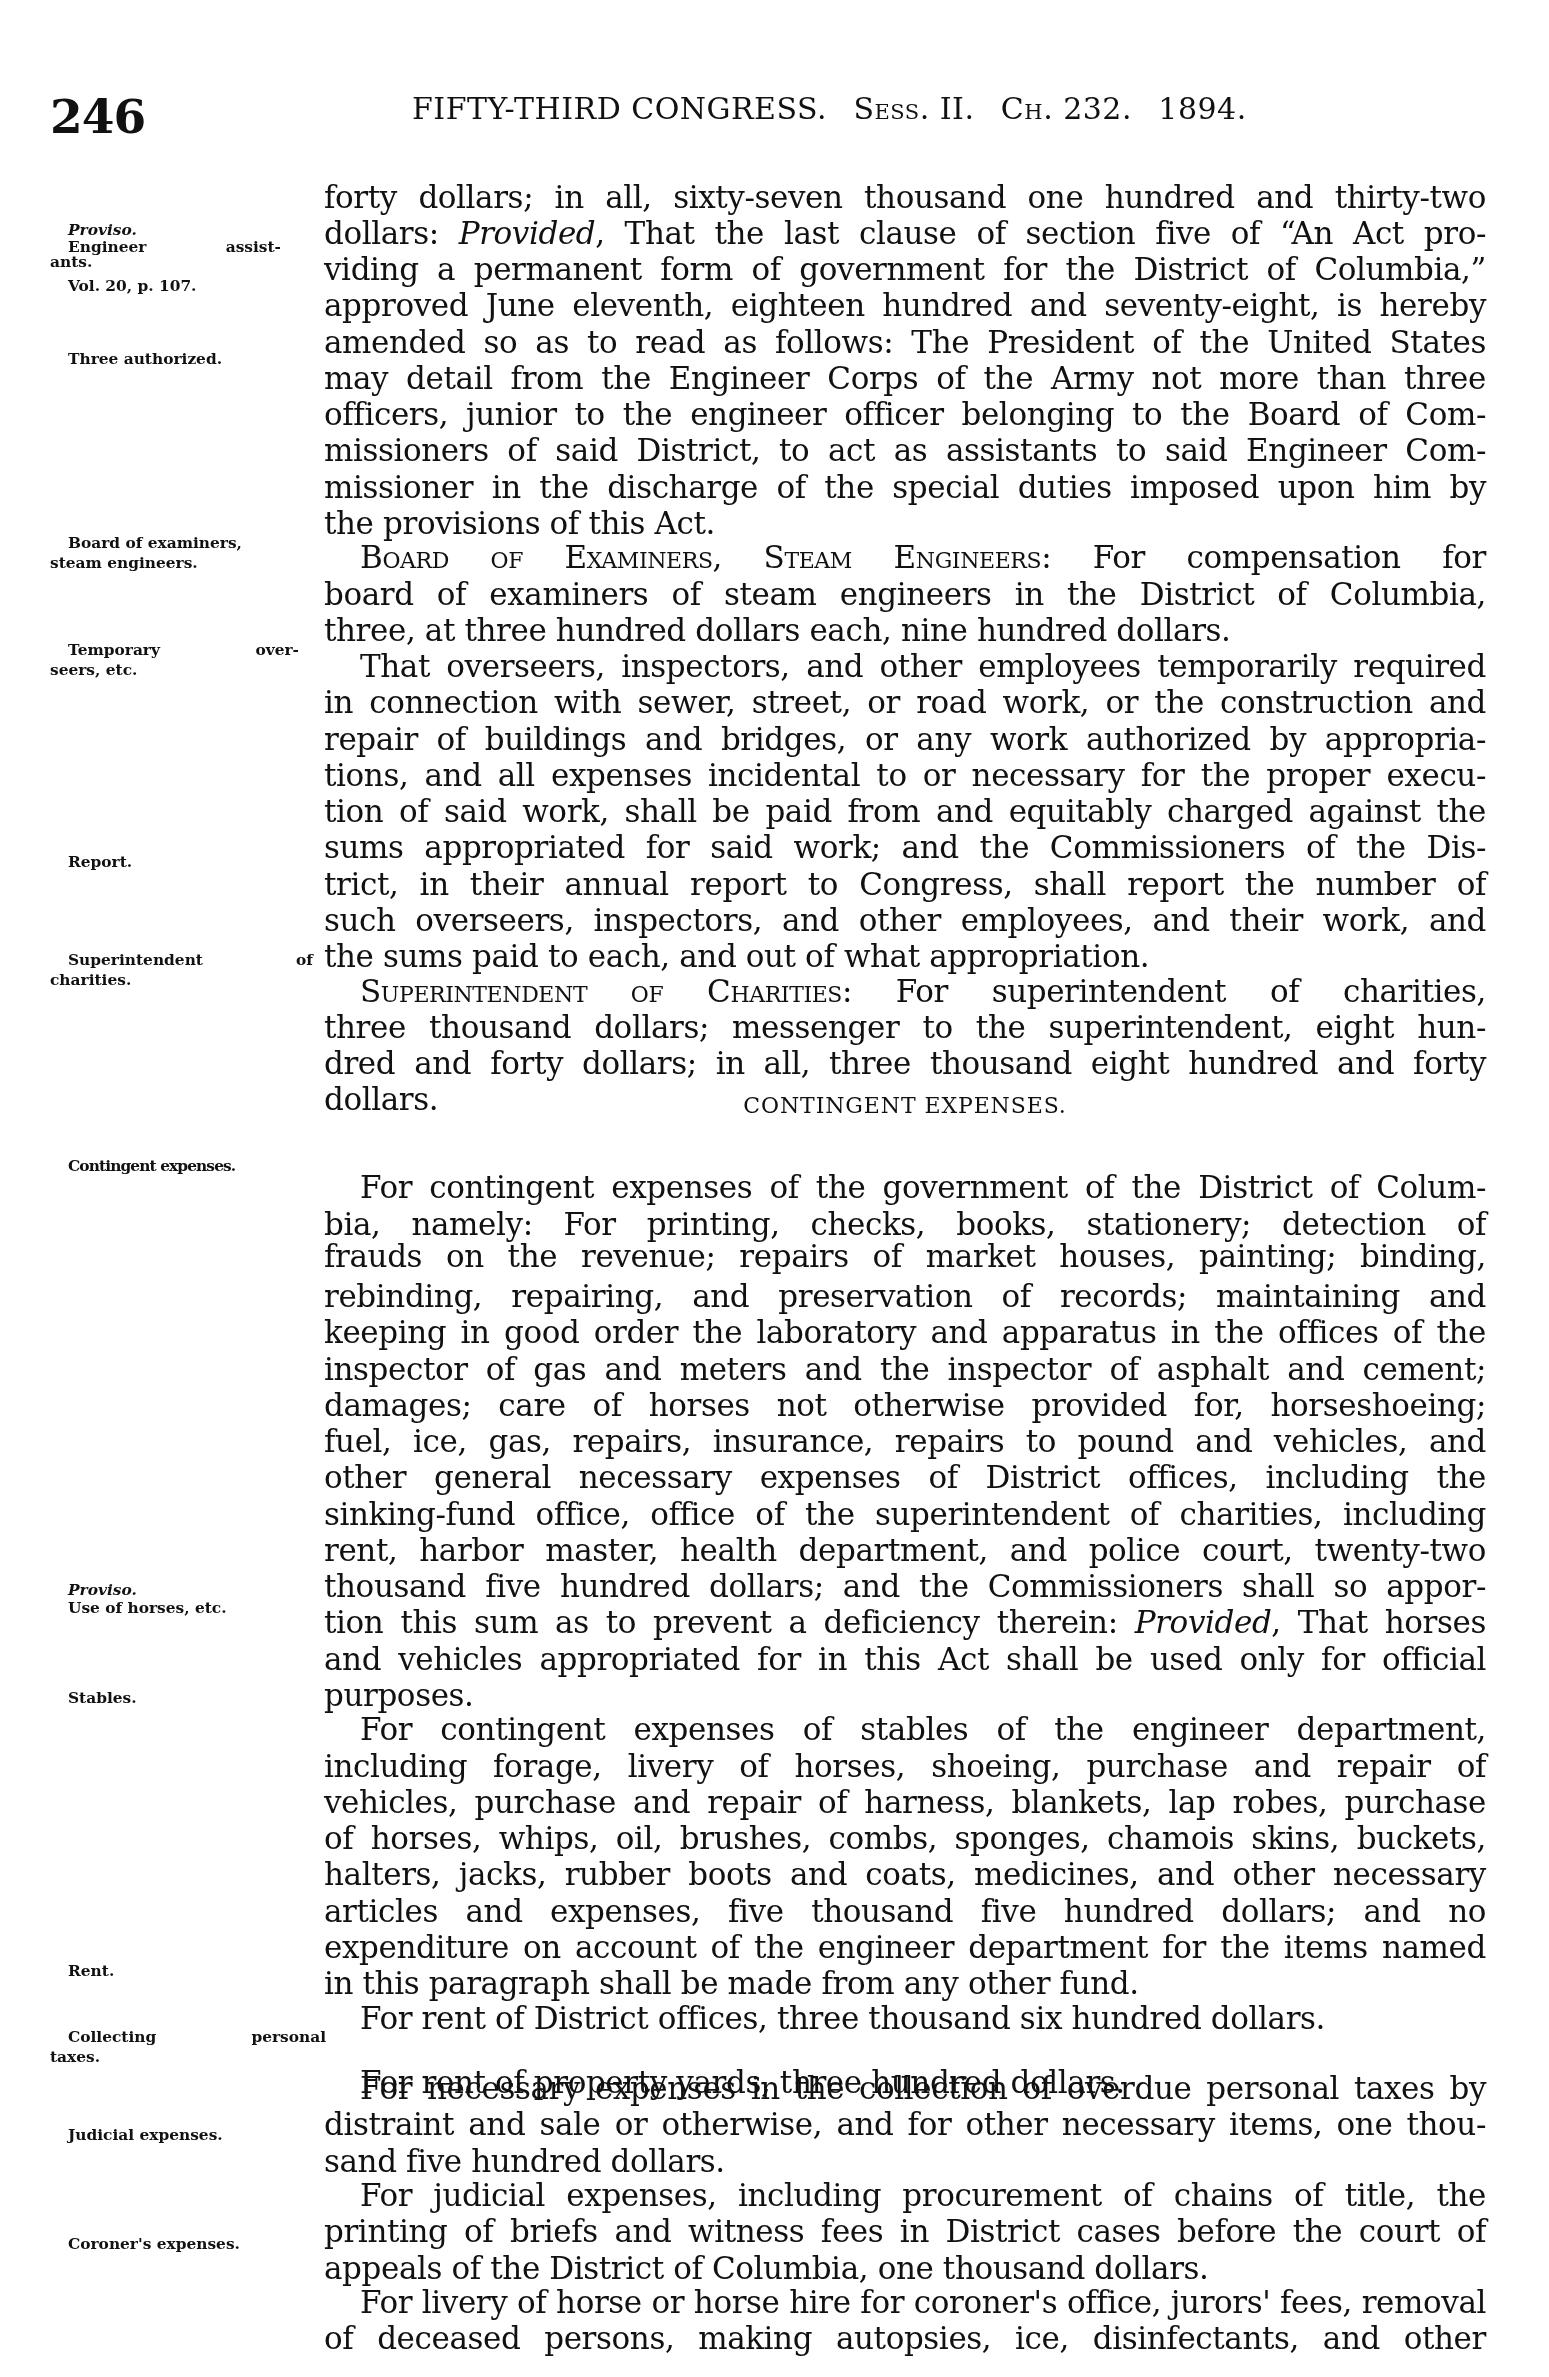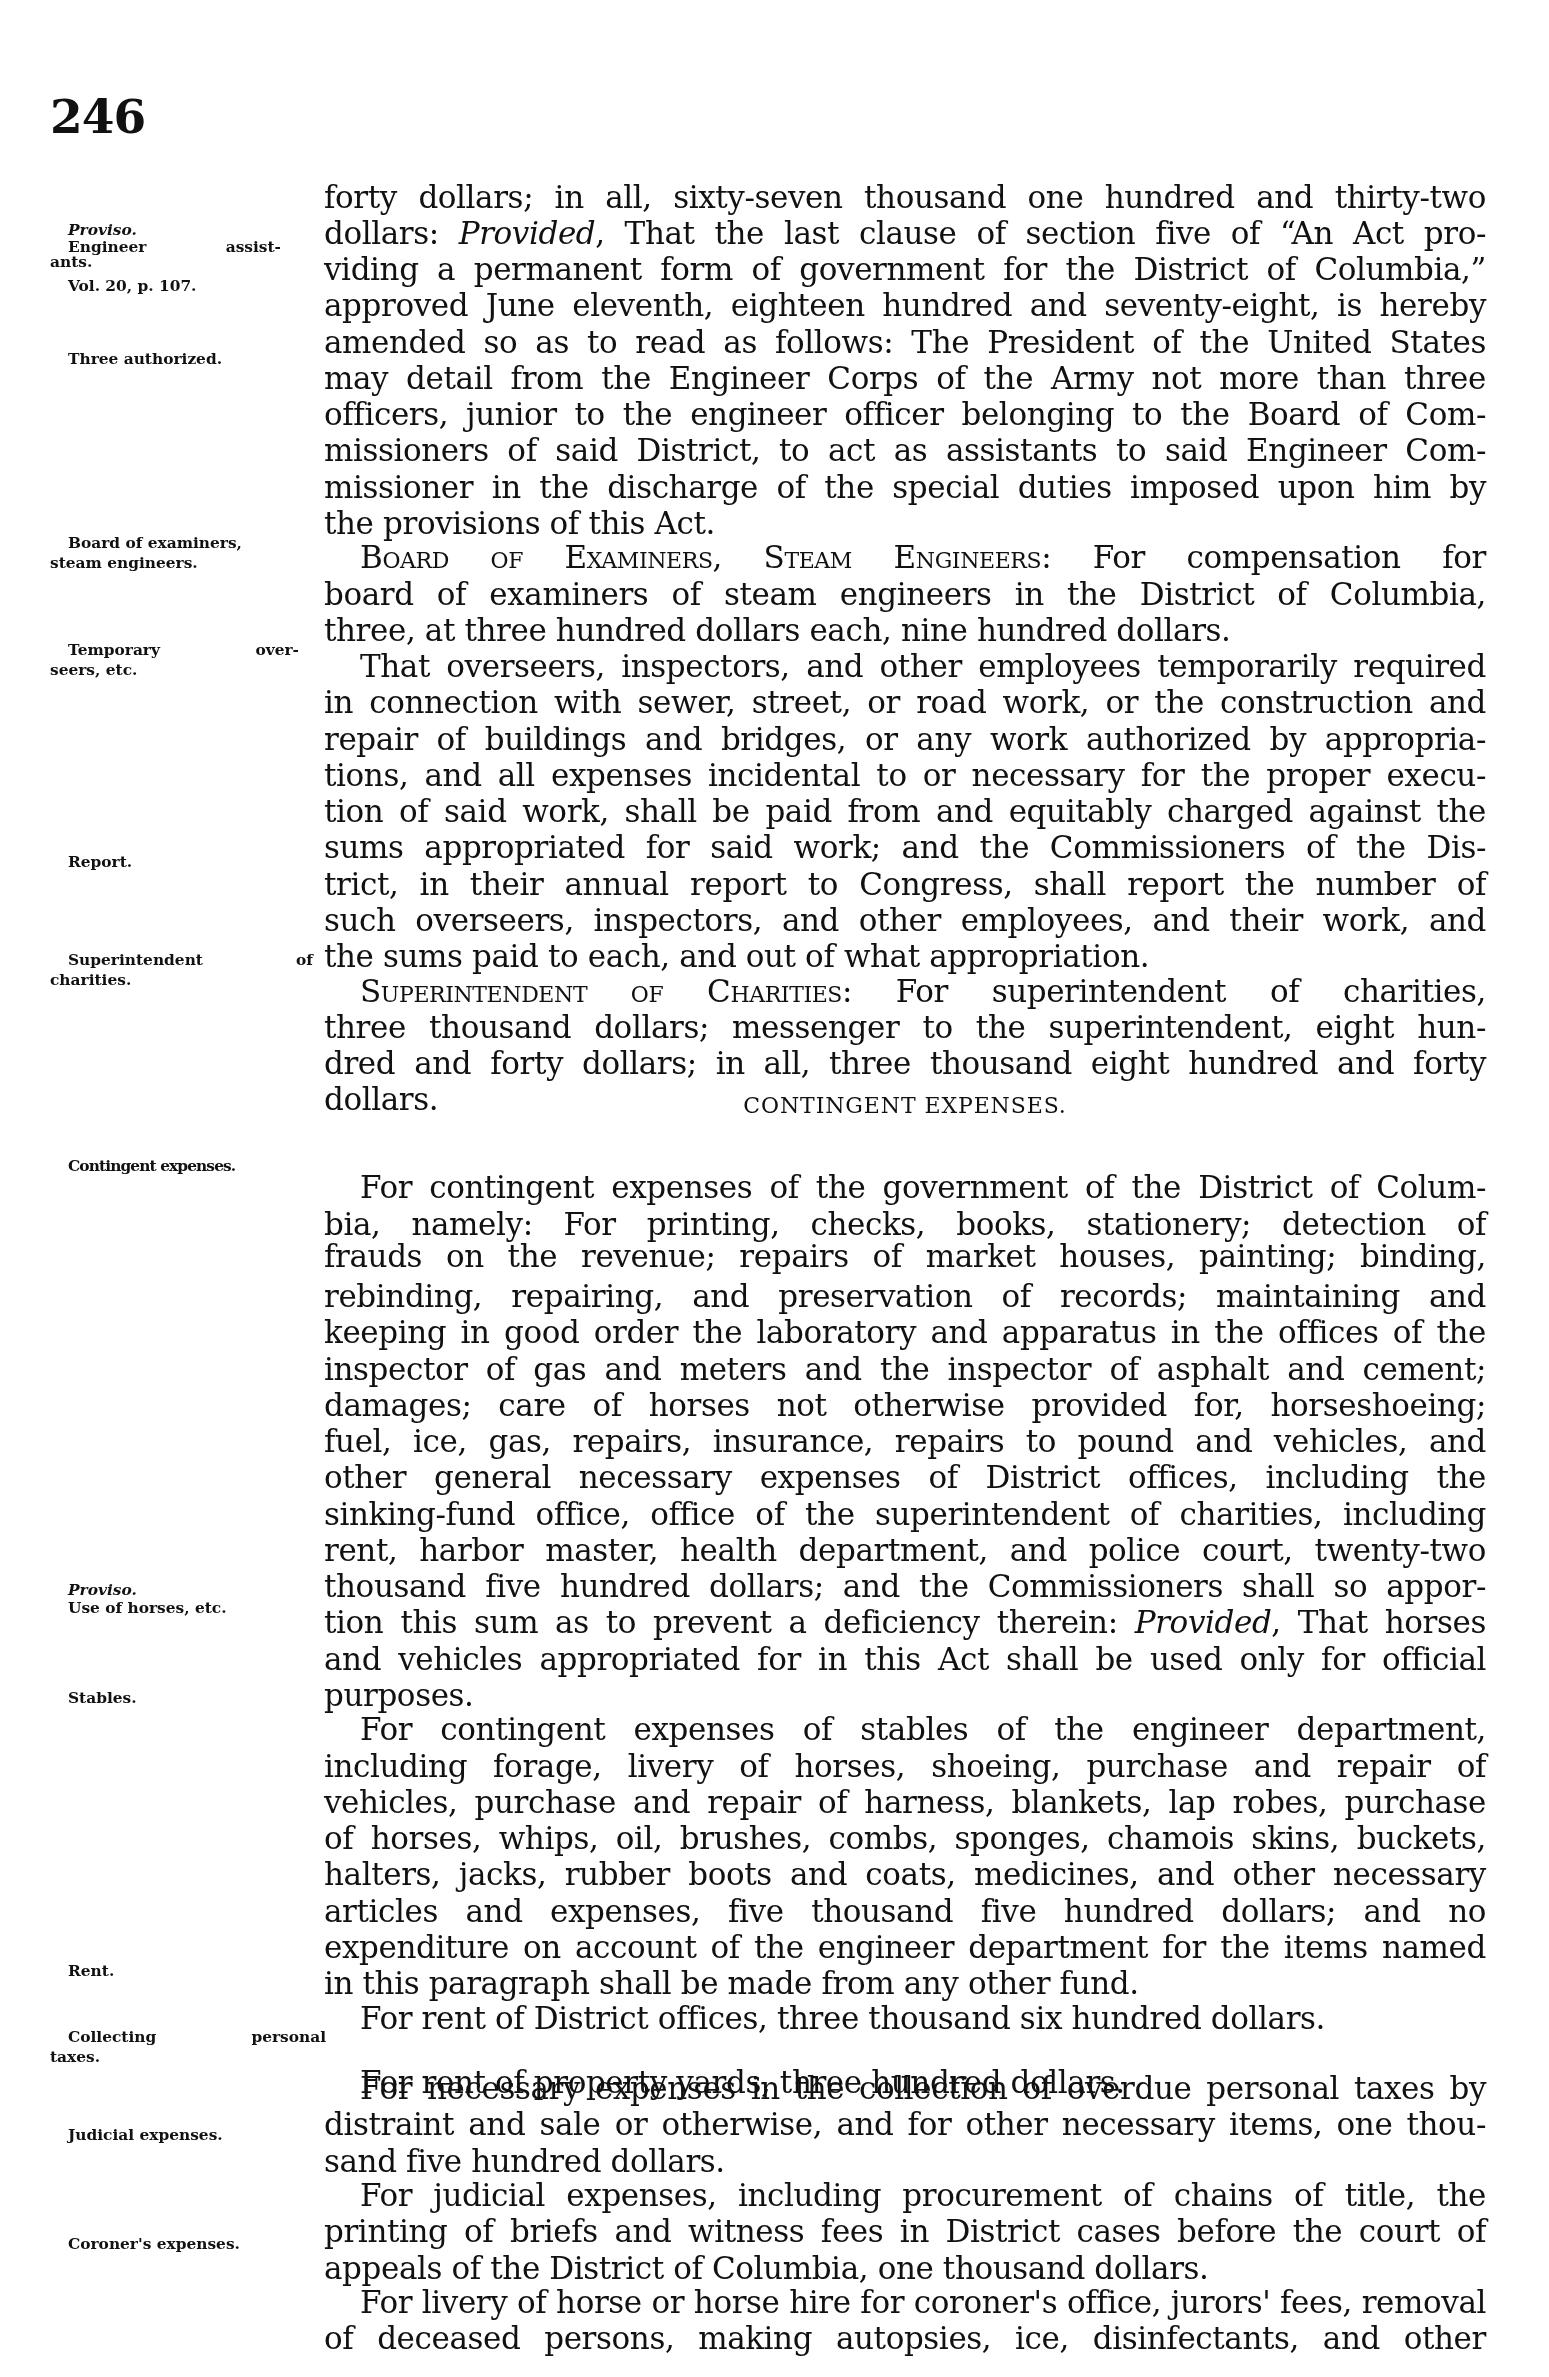--- a/index.html
+++ b/index.html
@@ -20,20 +20,26 @@
     .margin .l.ind { padding-left: 18px; }
     .margin .l.just { text-align: justify; text-align-last: justify; }
     em { font-style: italic; }
   </style>
 </head>
 <body>
 
 <div class="page">
 
   <div class="page-number">246</div>
+  <div class="running-head">
+    <span>FIFTY-THIRD CONGRESS.</span>
+    <span class="sc">Sess. II.</span>
+    <span class="sc">Ch. 232.</span>
+    <span>1894.</span>
+  </div>
 
   <div class="margin" style="top:220px;">
     <span class="l ind ital">Proviso.</span>
   </div>
   <div class="margin" style="top:237px; width:231px;">
     <span class="l ind just">Engineer assist-</span>
     <span class="l" style="margin-top:-5.4px;">ants.</span>
   </div>
   <div class="margin" style="top:276px;">
     <span class="l ind">Vol. 20, p. 107.</span>

